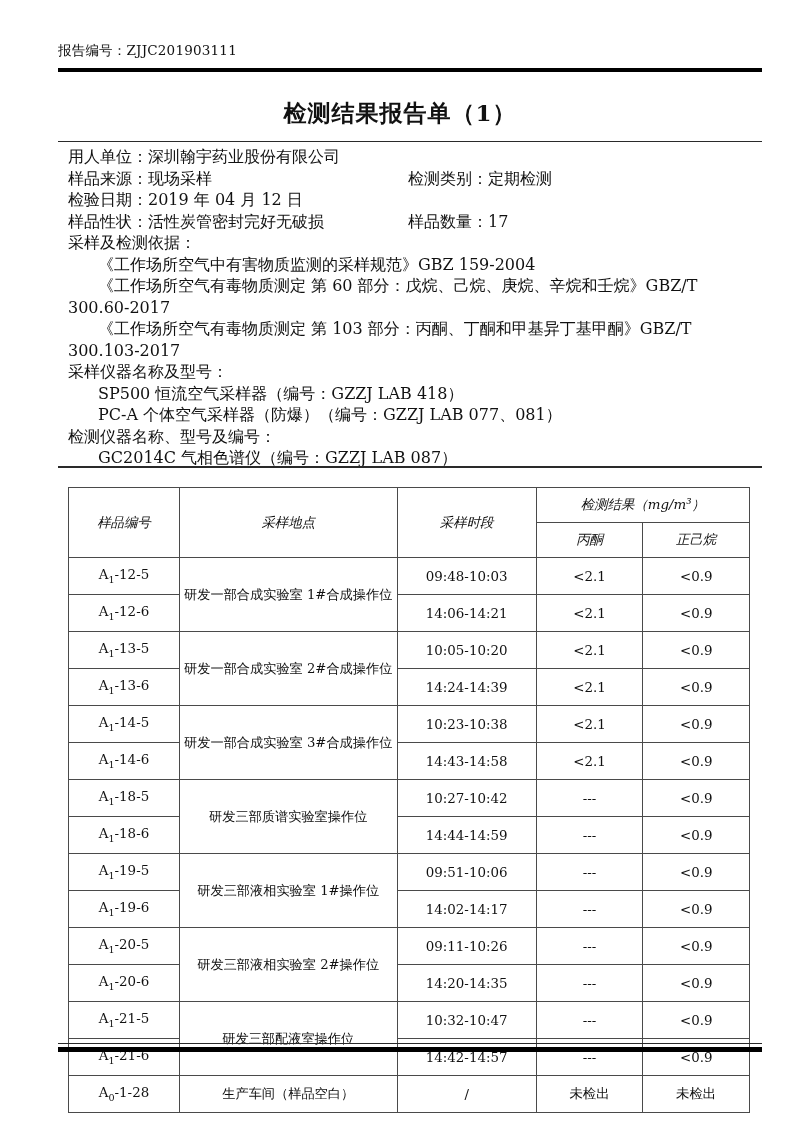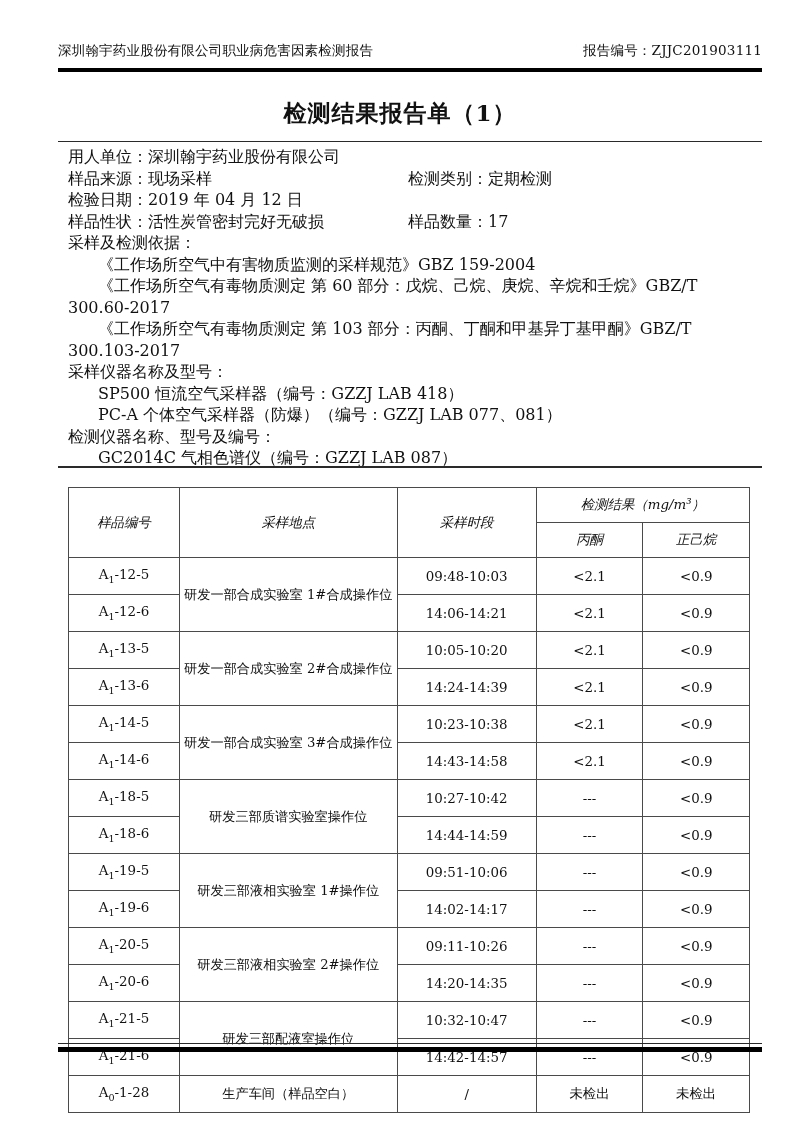--- a/index.html
+++ b/index.html
@@ -170,21 +170,20 @@
     top: 0;
     white-space: nowrap;
   }
 </style>
 </head>
 <body>
 
 <div class="page">
 
   <div class="doc-header">
-    <div class="hdr-left">深圳翰宇药业股份有限公司职业病危害因素检测报告</div>
     <div class="hdr-right">报告编号：ZJJC201903111</div>
   </div>
   <div class="rule-thick-top"></div>
 
   <div class="doc-title">检测结果报告单（1）</div>
   <div class="rule-under-title"></div>
 
   <div class="info-block">
     <div class="info-row">
       <div class="info-line">用人单位：深圳翰宇药业股份有限公司</div>

